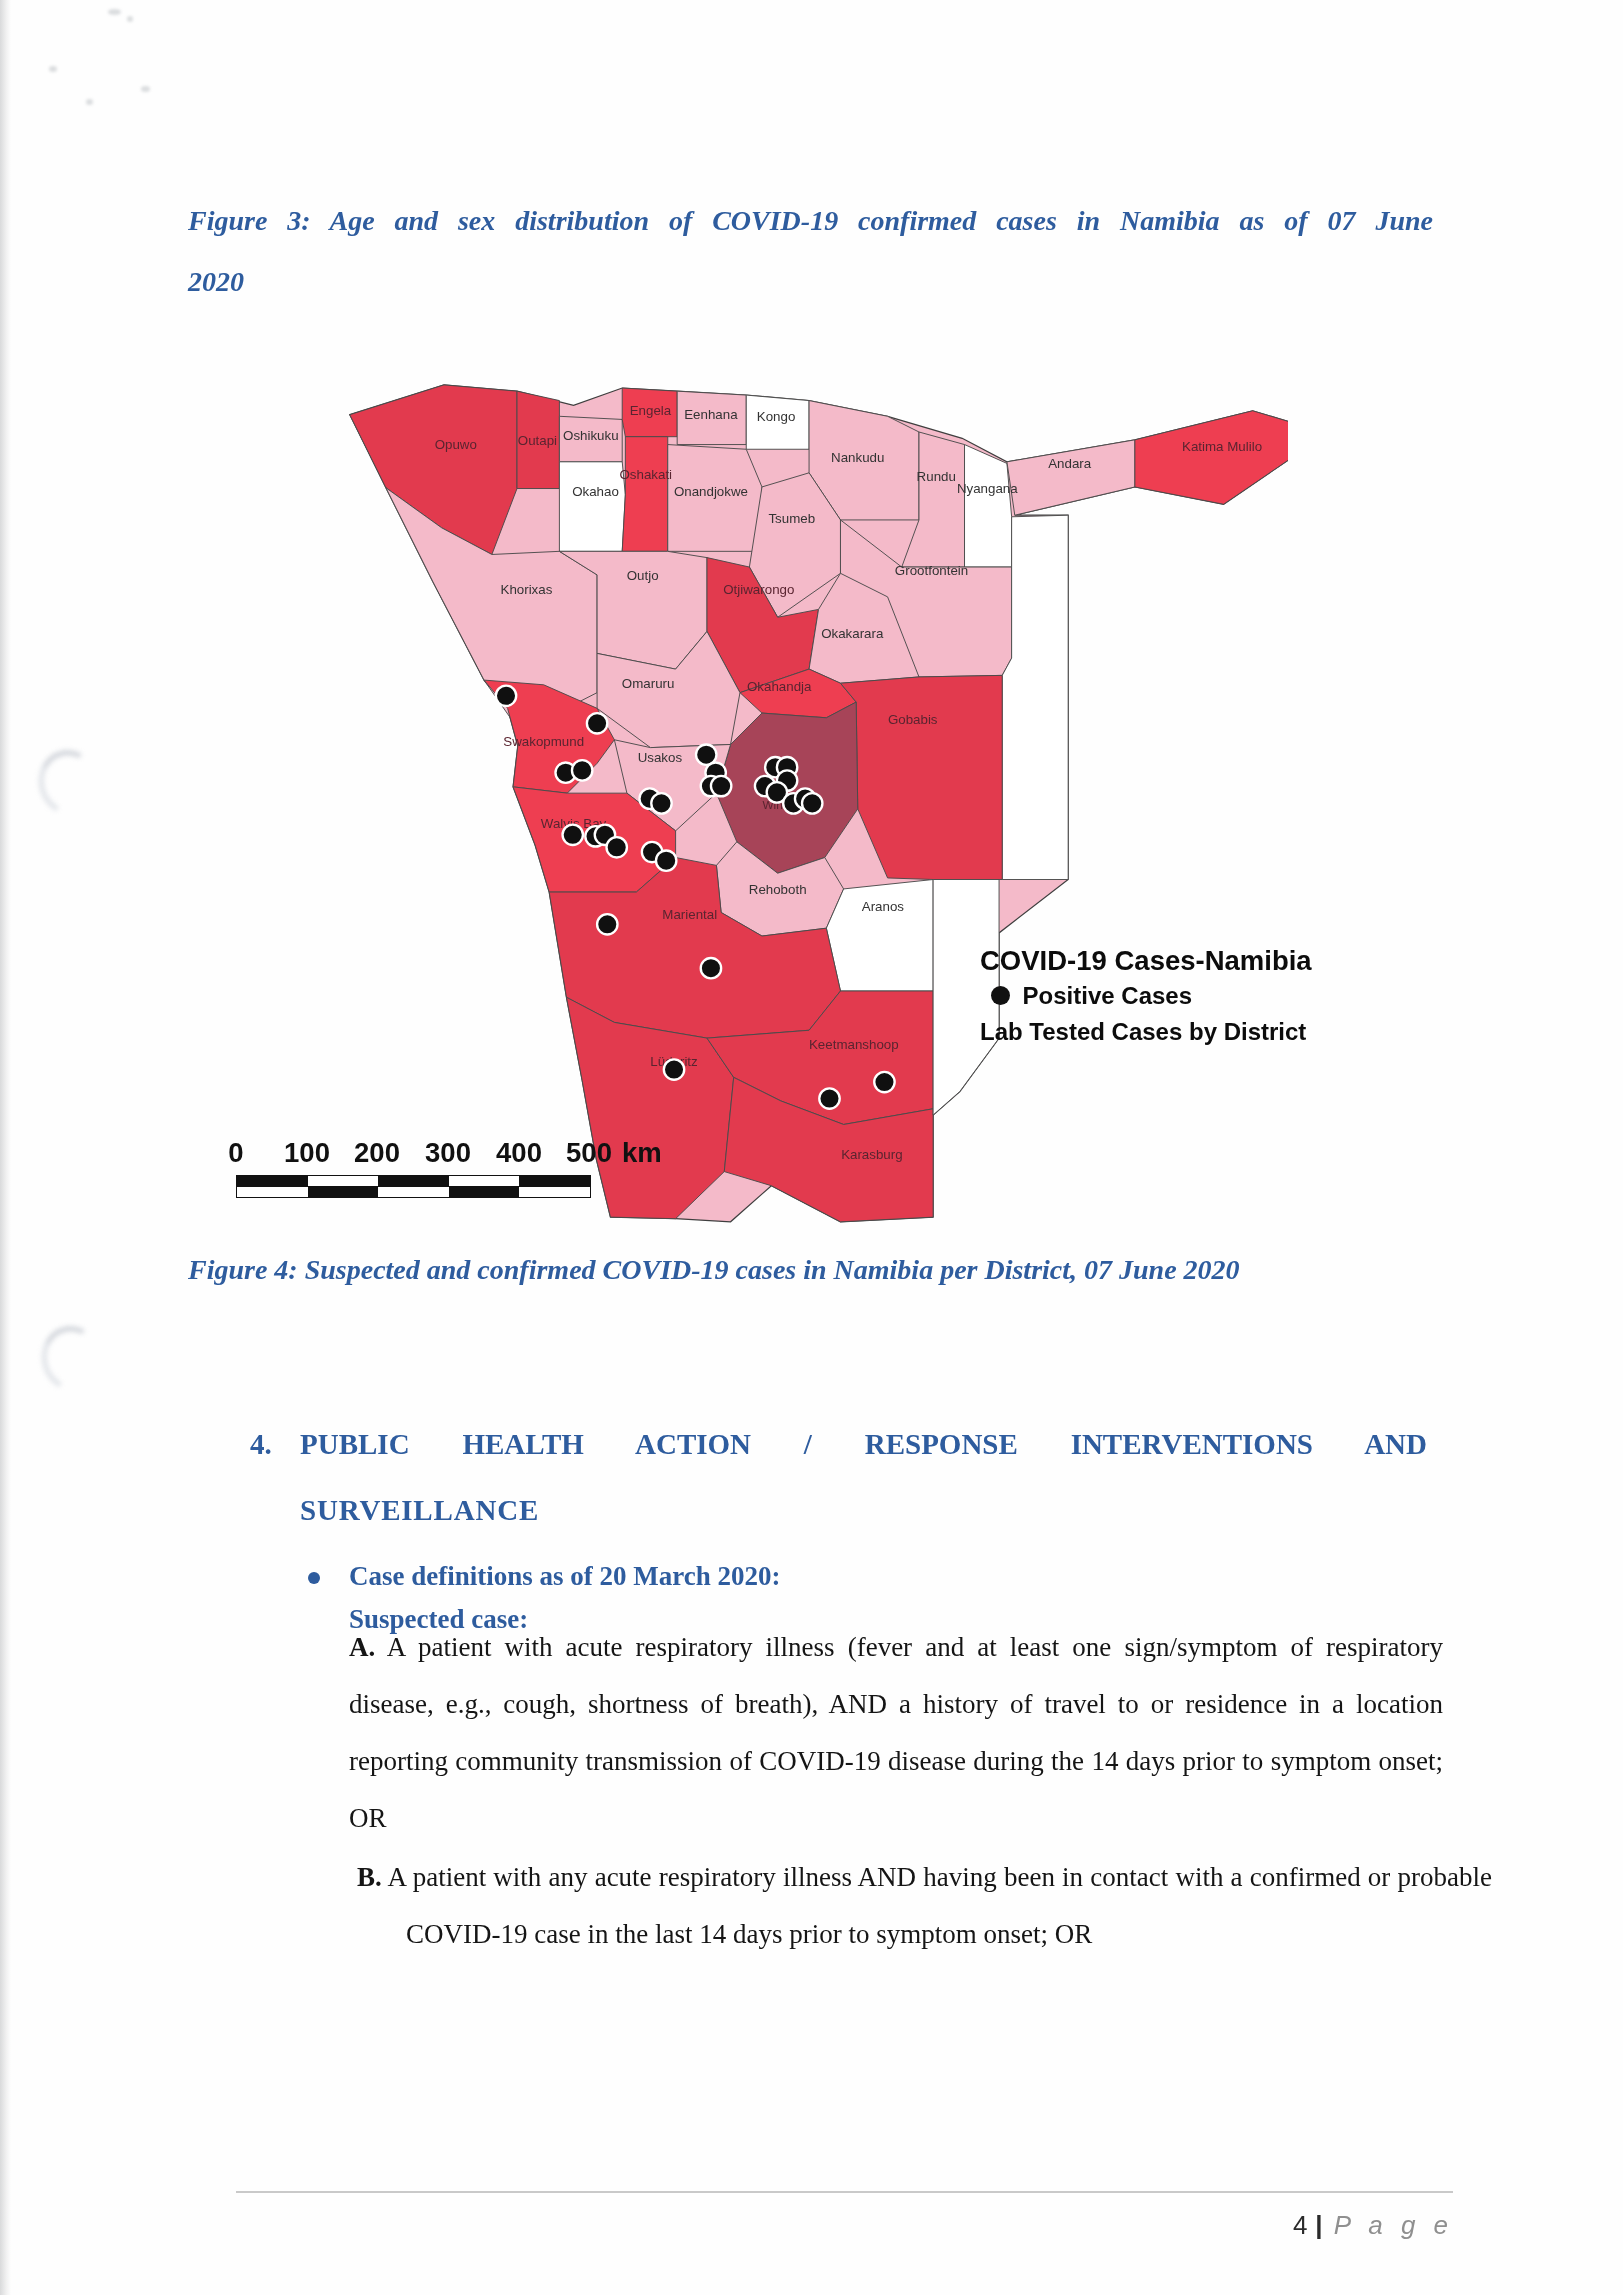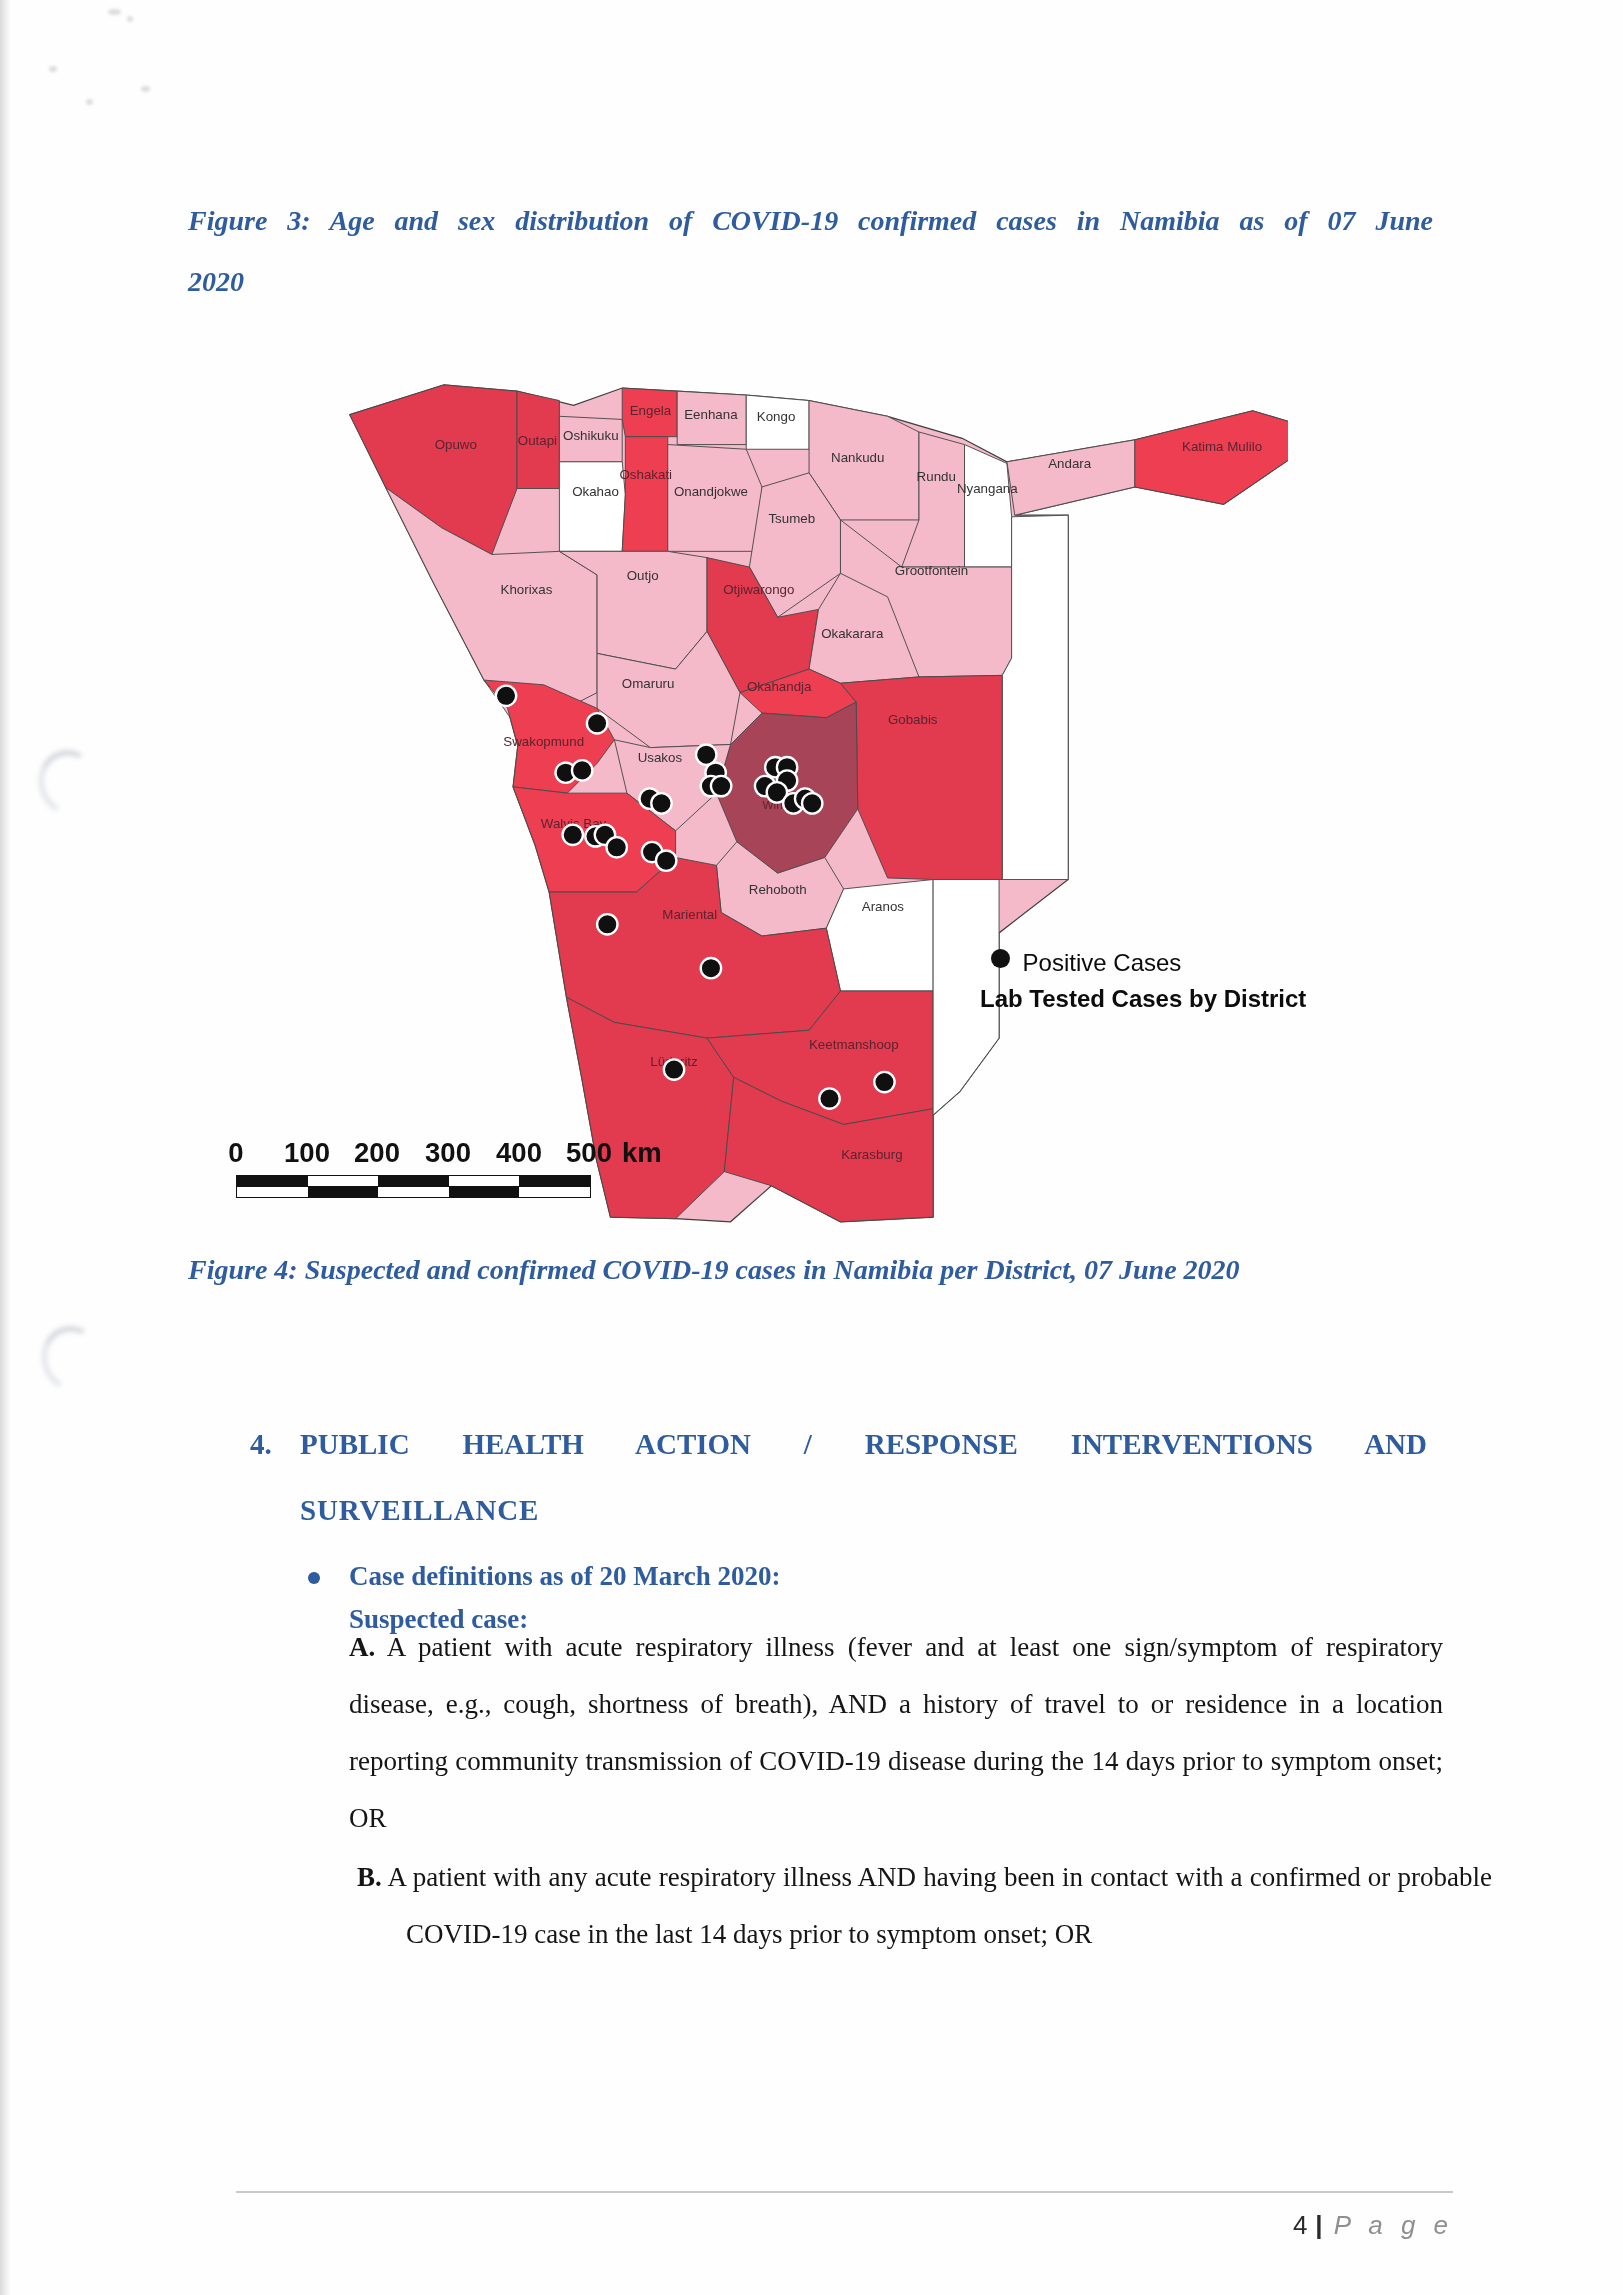--- a/index.html
+++ b/index.html
@@ -26,22 +26,22 @@
   .body-par{font-size:27px;line-height:57px;text-align:justify;color:#151515;}
   .lead{font-weight:bold;}
   .hang{padding-left:49px;text-indent:-49px;}
   
   #map-wrap{left:338px;top:369px;width:950px;height:864px;}
   #map-svg{width:950px;height:864px;}
   #map-svg text{font-family:"Liberation Sans",sans-serif;}
   
   #legend{left:980px;top:944px;width:503px;font-family:"Liberation Sans",sans-serif;color:#0c0c0c;}
   #legend .lg-title{font-size:27.5px;font-weight:bold;line-height:33px;}
-  #legend .lg-pos{display:flex;align-items:flex-start;gap:12.6px;margin:4.7px 0 7.9px 11px;
-    font-size:24px;font-weight:normal;}
+  #legend .lg-pos{display:flex;align-items:center;gap:12.6px;margin:4.7px 0 7.9px 11px;
+    font-size:24px;font-weight:bold;}
   #legend .lg-dot{width:19px;height:19px;border-radius:50%;background:#111;}
   #legend .lg-sub{font-size:24px;font-weight:bold;margin-bottom:19px;}
   #legend .lg-row{display:flex;align-items:center;gap:14px;height:29px;}
   #legend .lg-swatch{width:38px;height:21px;border:1.6px solid #3c3c3c;box-sizing:border-box;}
   #legend .lg-label{font-size:23.6px;font-weight:bold;}
   
   #scalebar{left:236px;top:1137px;width:487px;font-family:"Liberation Sans",sans-serif;}
   #sb-ticks{position:relative;height:38px;font-size:27.5px;font-weight:bold;color:#111;}
   #sb-ticks span{position:absolute;transform:translateX(-50%);}
   #sb-ticks .sb-unit{transform:none;}
@@ -167,20 +167,21 @@
       <circle cx="418" cy="626" r="13" fill="#101010" stroke="#ffffff" stroke-width="3"></circle>
       <circle cx="343" cy="707" r="13" fill="#101010" stroke="#ffffff" stroke-width="3"></circle>
       <circle cx="475" cy="763" r="13" fill="#101010" stroke="#ffffff" stroke-width="3"></circle>
       <circle cx="428" cy="892" r="13" fill="#101010" stroke="#ffffff" stroke-width="3"></circle>
       <circle cx="626" cy="929" r="13" fill="#101010" stroke="#ffffff" stroke-width="3"></circle>
       <circle cx="696" cy="908" r="13" fill="#101010" stroke="#ffffff" stroke-width="3"></circle>
     </svg>
 </div>
 
 <div class="abs" id="legend">
+  <div class="lg-title">COVID-19 Cases-Namibia</div>
   <div class="lg-pos">
     <span class="lg-dot"></span>
     <span>Positive Cases</span>
   </div>
   <div class="lg-sub">Lab Tested Cases by District</div>
 </div>
 
 <div class="abs" id="scalebar">
   <div id="sb-ticks">
       <span style="left: 0px;">0</span>

